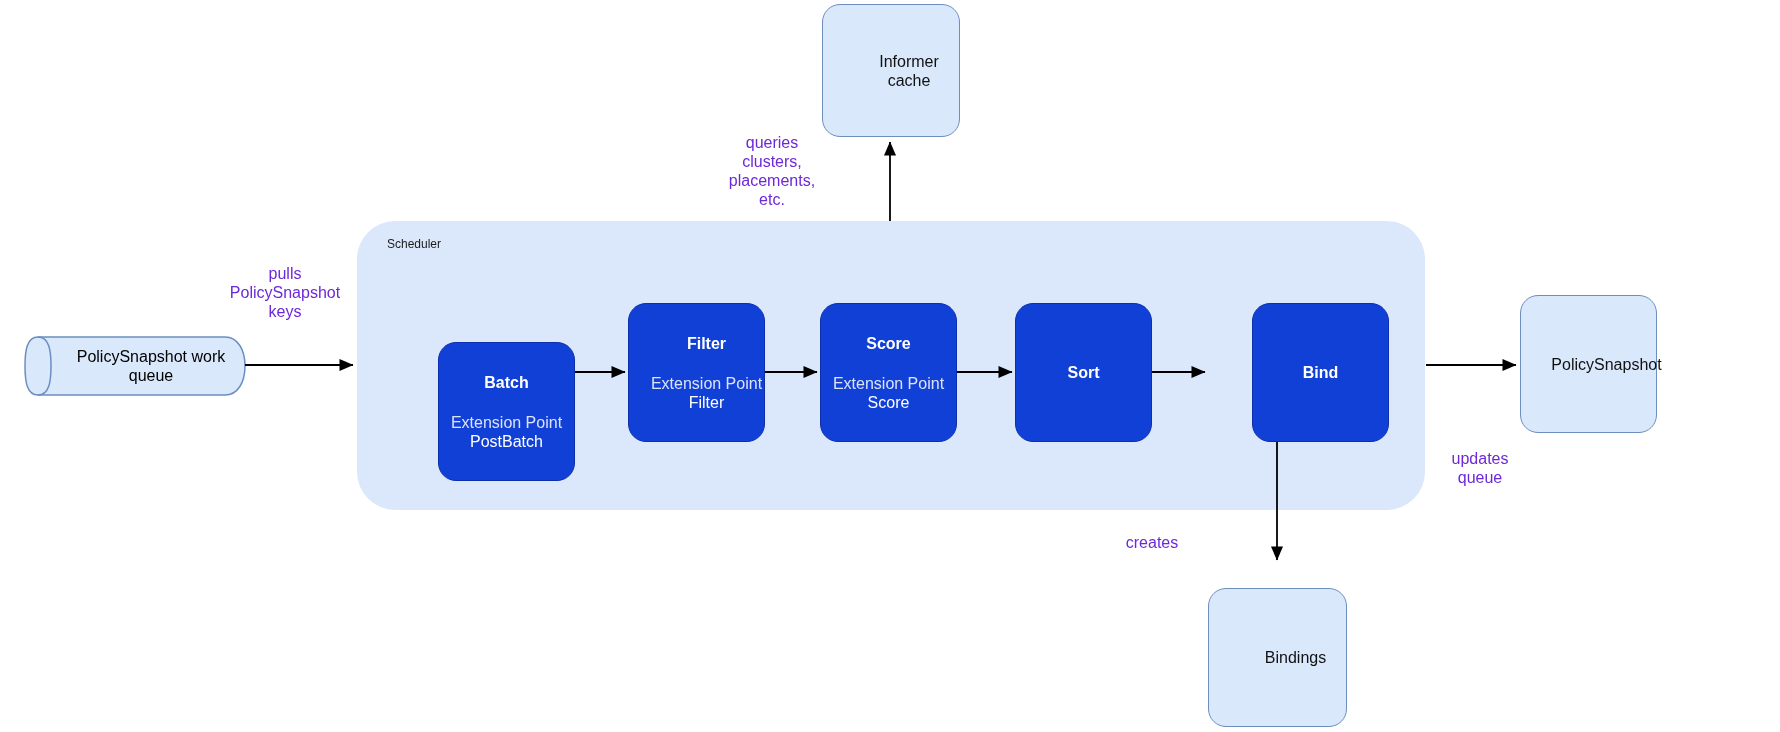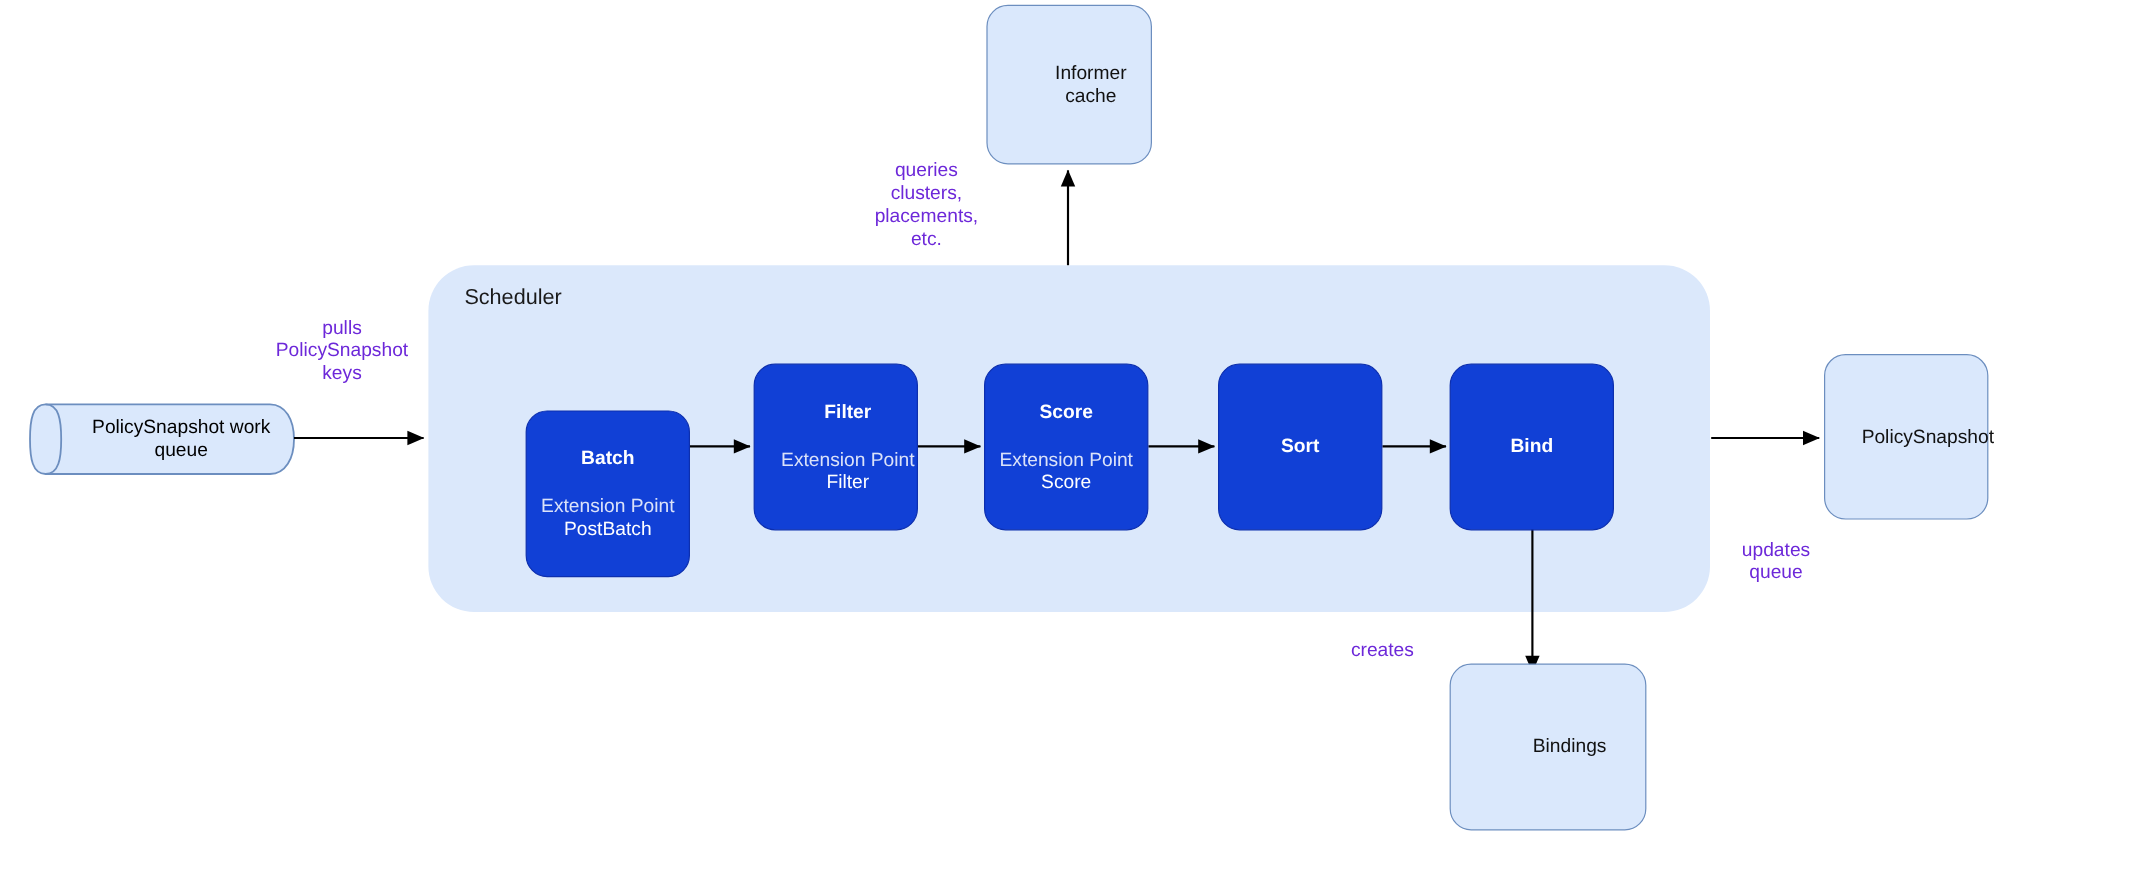--- a/index.html
+++ b/index.html
@@ -38,21 +38,21 @@
   .container-box {
     position: absolute;
     left: 357px; top: 221px;
     width: 1068px; height: 289px;
     background: #dbe8fb;
     border-radius: 38px;
   }
   .scheduler-label {
     position: absolute;
     left: 387px; top: 237px;
-    font-size: 18px;
+    font-size: 12px;
     color: #1a1a1a;
   }
   .stage {
     position: absolute;
     top: 303px;
     width: 137px; height: 139px;
     box-sizing: border-box;
     background: #1140d6;
     border: 1px solid #0d2fae;
     border-radius: 18px;
@@ -70,25 +70,25 @@
     margin-top: 21px;
     color: rgba(255,255,255,0.85);
   }
   .stage .ext { font-weight: normal; }
   .stage .ep:empty, .stage .ext:empty { display: none; }
 
   .s0 { left: 438px; margin-top: 39px; }
   .s1 { left: 628px; padding-left: 20px; }
   .s2 { left: 820px; }
   .s3 { left: 1015px; text-align: right; }
-  .s4 { left: 1208px; justify-content: center; }
+  .s4 { left: 1252px; justify-content: center; }
 
   .informer   { left: 822px;  top: 4px;   width: 138px; height: 133px; }
   .psnap      { left: 1520px; top: 295px; width: 137px; height: 138px; }
-  .bindings   { left: 1208px; top: 553px; width: 164px; height: 139px; }
+  .bindings   { left: 1208px; top: 588px; width: 139px; height: 139px; }
 
   .elabel {
     position: absolute;
     font-size: 16px;
     line-height: 19px;
     text-align: center;
     white-space: pre-line;
     color: #6d28d9;
   }
   .lbl-pulls   { left: 215px;  top: 264px; width: 140px; }

